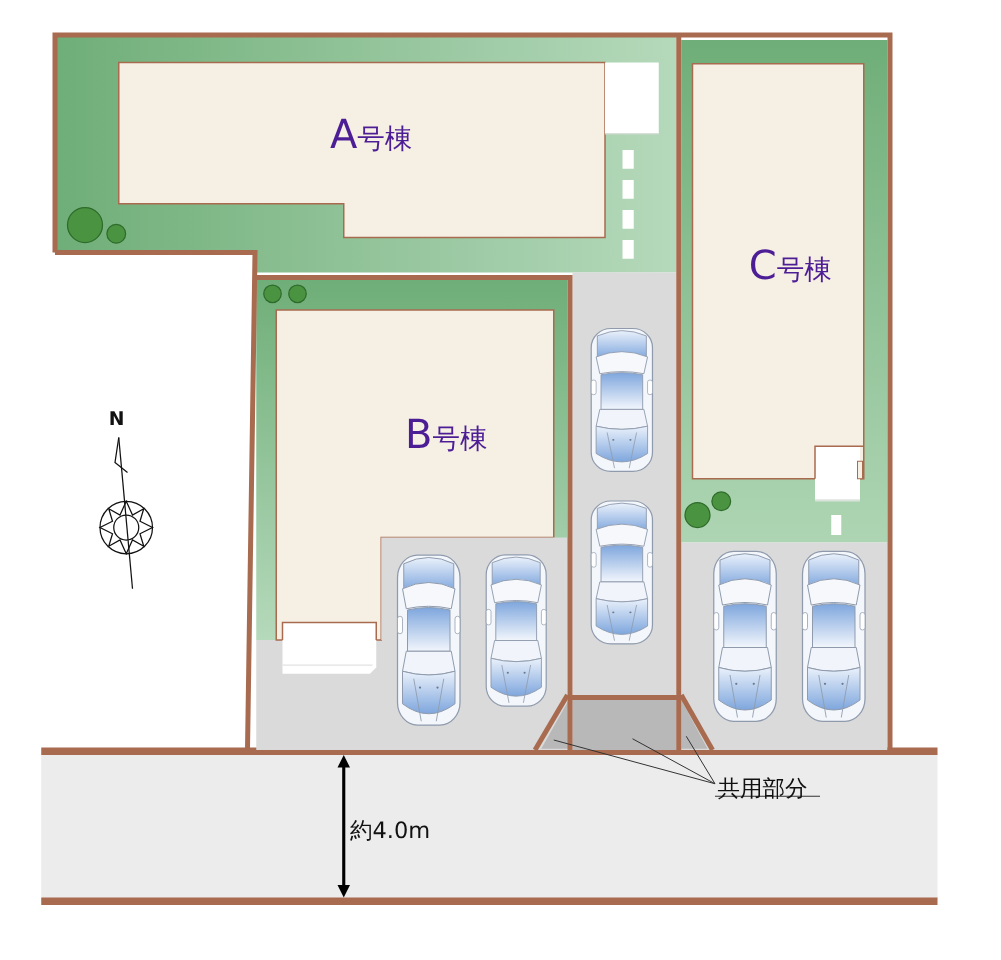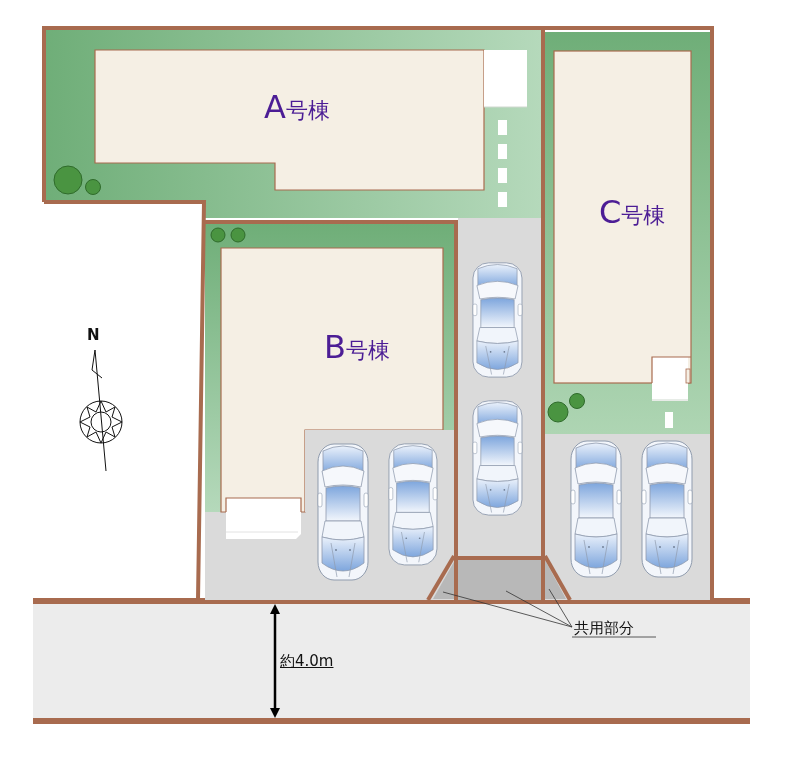--- a/index.html
+++ b/index.html
@@ -1,21 +1,21 @@
 <!DOCTYPE html>
 <html><head>
   <meta charset="utf-8">
   <style>
     html, body { margin: 0; padding: 0; background: #ffffff; }
     body { width: 801px; height: 768px; overflow: hidden; position: relative; font-family: "DejaVu Sans", "Liberation Sans", sans-serif; }
     #plan { position: absolute; left: 0; top: 0; width: 801px; height: 768px; }
     .lbl { position: absolute; color: #4c1d95; white-space: nowrap; }
     .lbl .big { font-size: 32px; font-family: "DejaVu Sans", sans-serif; }
     .lbl .small { font-size: 22px; font-family: "DejaVu Sans", sans-serif; }
-    .note { position: absolute; color: #111; font-size: 15px; font-family: "DejaVu Sans", sans-serif; white-space: nowrap; }
+    .note { position: absolute; color: #111; font-size: 18px; font-family: "DejaVu Sans", sans-serif; white-space: nowrap; }
     .north { position: absolute; font-weight: bold; font-size: 15px; color: #111; font-family: "DejaVu Sans", sans-serif; }
   </style>
 </head>
 <body>
 
 <svg id="plan" viewBox="0 0 801 768" xmlns="http://www.w3.org/2000/svg">
   <defs>
     <linearGradient id="gA" x1="0" y1="0" x2="1" y2="0">
       <stop offset="0" stop-color="#6fae78"></stop>
       <stop offset="1" stop-color="#b5d9bb"></stop>
@@ -162,13 +162,13 @@
   <span class="big">B</span><span class="small">号棟</span>
 </div>
 <div class="lbl" style="left:599px; top:193px;">
   <span class="big">C</span><span class="small">号棟</span>
 </div>
 
 <div class="north" style="left:87px; top:326px;">N</div>
 
 <div class="note" style="left:574px; top:619px;">共用部分</div>
 
-<div class="note" style="left:280px; top:652px;text-decoration:underline;">約4.0m</div>
+<div class="note" style="left:280px; top:652px;">約4.0m</div>
 
 </body></html>

